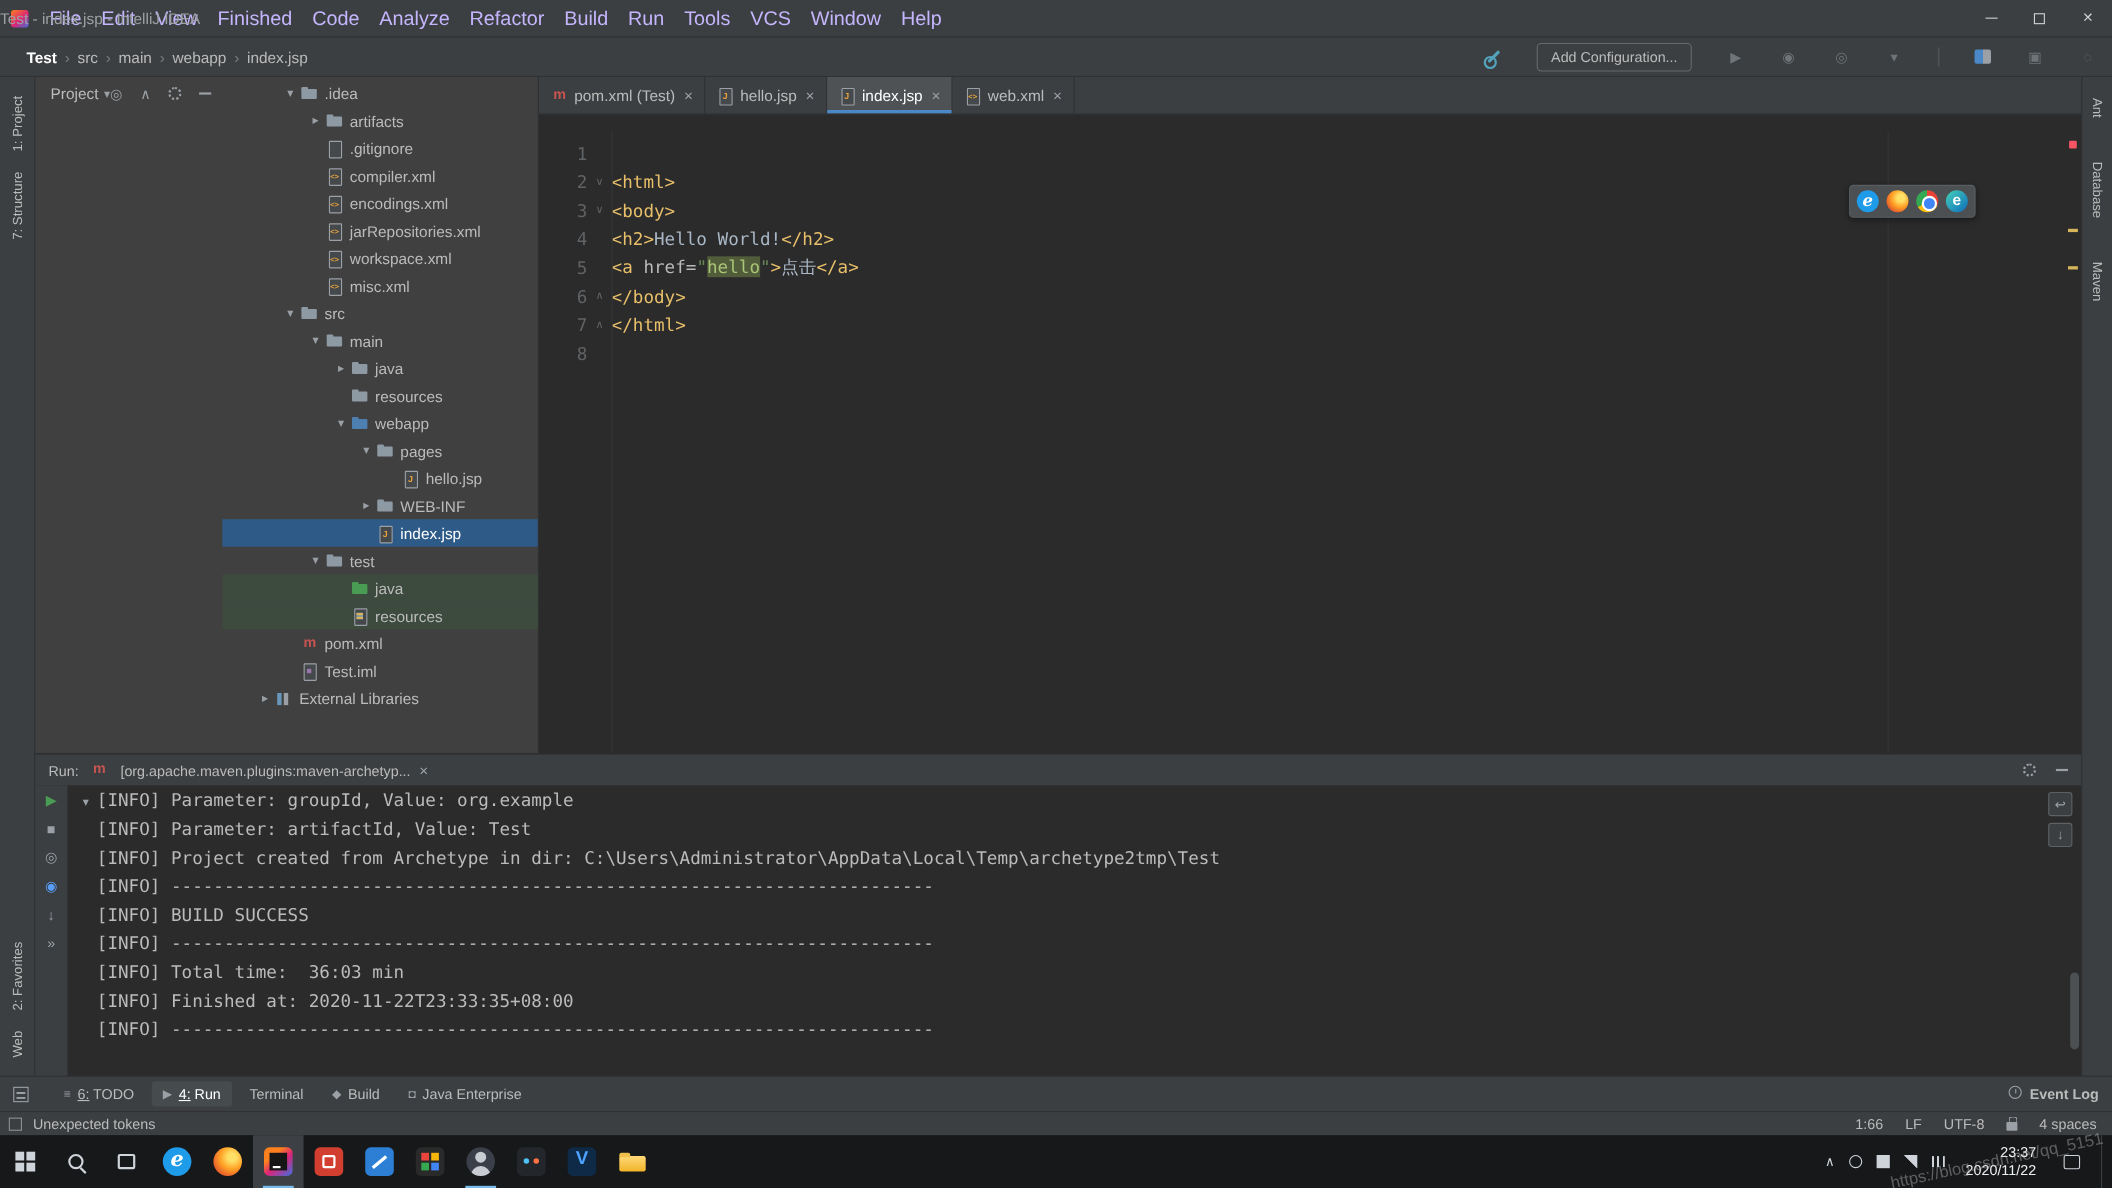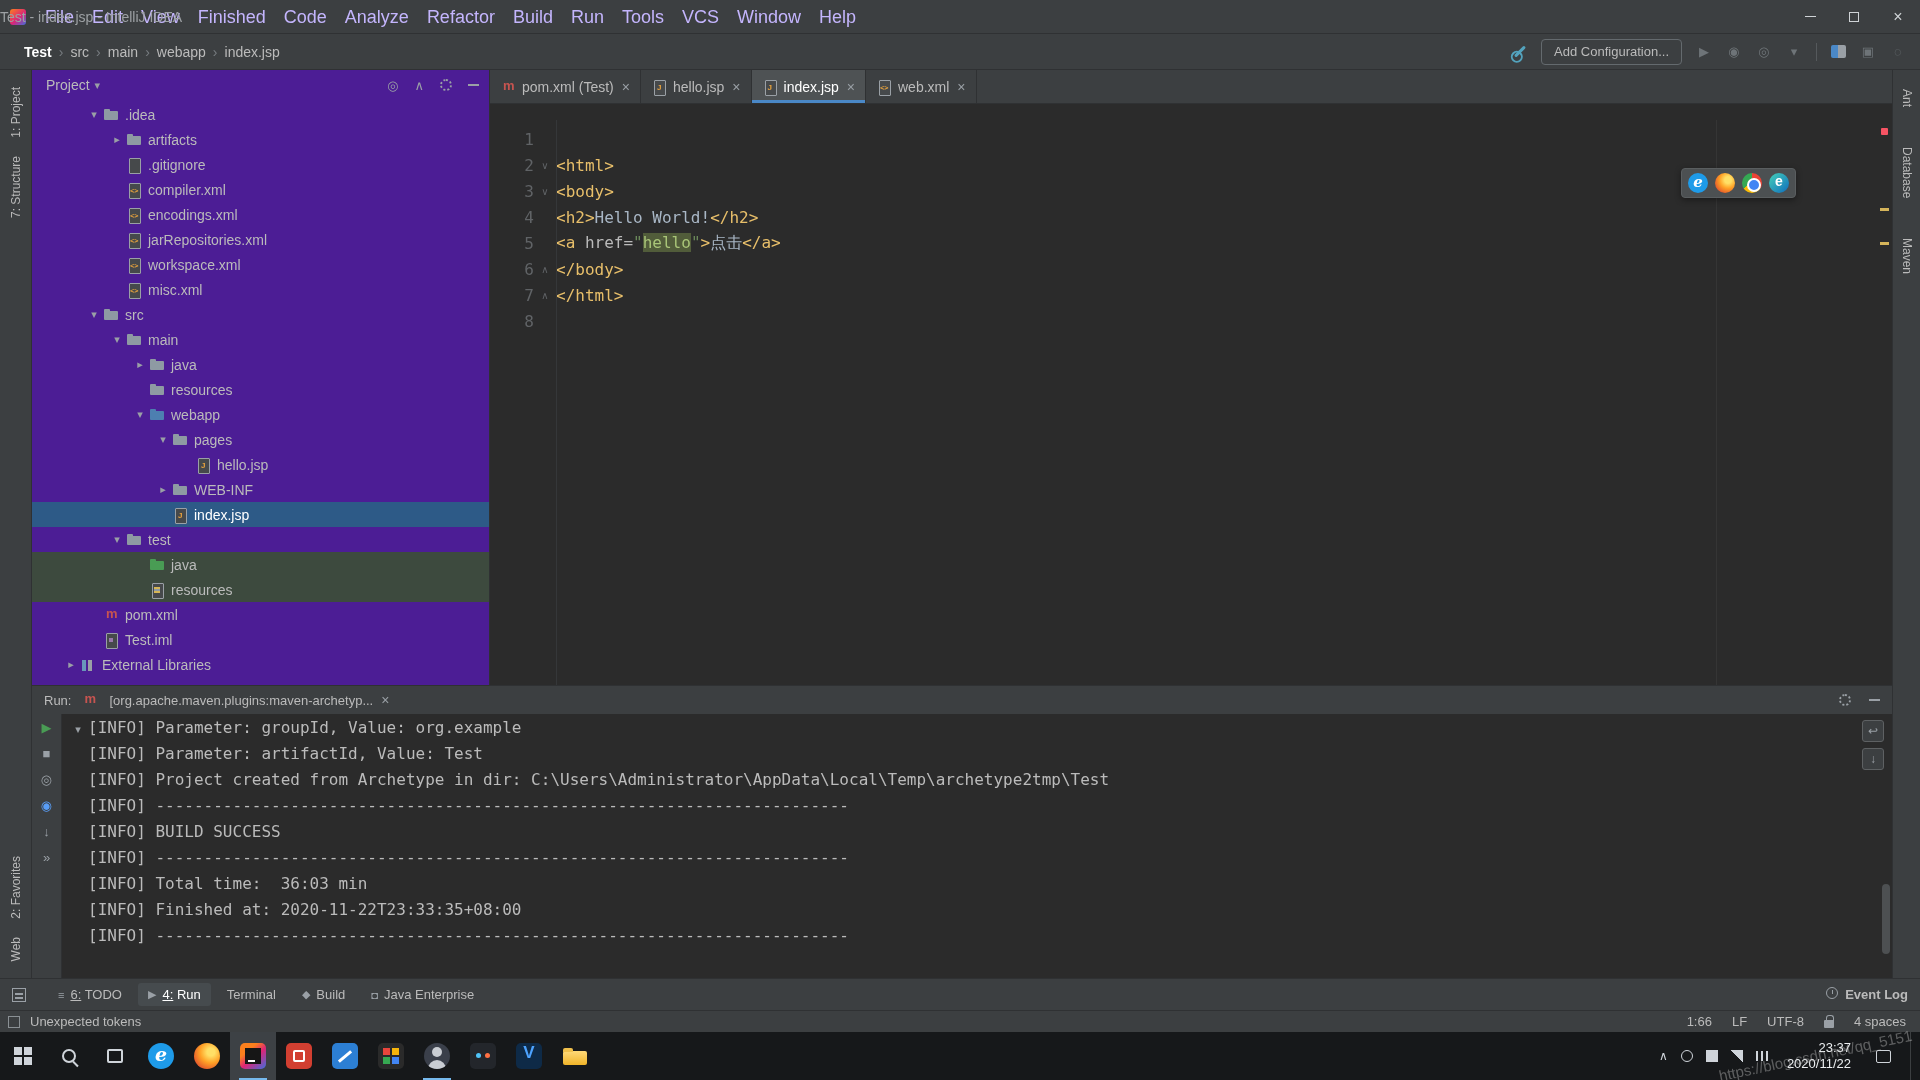--- a/index.html
+++ b/index.html
@@ -17,42 +17,42 @@
   .wbtn{width:44px;height:100%;display:flex;align-items:center;justify-content:center;color:#cfd3d6;font-size:16px;}
   .minbar{width:11px;height:1px;background:#cfd3d6;display:block;}
   .maxbox{width:10px;height:10px;border:1px solid #cfd3d6;display:block;}
 
   
   .navbar{height:36px;background:#3c3f41;border-bottom:1px solid #2f3133;display:flex;align-items:center;padding:0 14px 0 24px;flex:none;}
   .crumbs{display:flex;align-items:center;gap:7px;}
   .crumb{color:#bbbbbb;font-size:14px;}
   .crumb.bold{color:#ffffff;font-weight:bold;}
   .chev{color:#777c80;font-size:14px;}
-  .navright{margin-left:auto;display:flex;align-items:center;gap:14px;}
+  .navright{margin-left:auto;display:flex;align-items:center;gap:32px;}
   .wrench{width:14px;height:3px;background:#53a3bd;border-radius:2px;transform:rotate(-45deg);position:relative;}
   .wrench::after{content:"";position:absolute;left:-5px;top:-3px;width:8px;height:8px;border:2px solid #53a3bd;border-radius:50%;}
   .addcfg{background:none;border:1px solid #646a6e;border-radius:4px;color:#bbbbbb;font-size:13px;height:26px;padding:0 12px;font-family:inherit;}
   .nico{color:#6e7478;font-size:13px;width:16px;text-align:center;}
   .nico.split{width:1px;height:18px;background:#55595c;}
   .nico.colored{width:15px;height:13px;background:linear-gradient(90deg,#4A88C7 50%,#9aa0a6 50%);border-radius:2px;}
 
   
   .main{flex:1;display:flex;min-height:0;}
   .stripe{background:#3c3f41;flex:none;display:flex;flex-direction:column;align-items:center;}
   .stripe.left{width:32px;border-right:1px solid #2f3133;justify-content:space-between;padding:8px 0;}
   .stripe.right{width:28px;border-left:1px solid #2f3133;padding:10px 0;gap:22px;}
   .vlab{writing-mode:vertical-rl;transform:rotate(180deg);font-size:12px;color:#bbbbbb;padding:9px 0;cursor:default;}
   .stripe.right .vlab{transform:none;}
   .lstripe-grp{display:flex;flex-direction:column;align-items:center;}
 
   .center{flex:1;display:flex;flex-direction:column;min-width:0;}
   .work{height:615px;display:flex;min-width:0;flex:none;}
 
   
-  .project{width:458px;background:#4c1d95;border-right:1px solid #2f3133;flex:none;display:flex;flex-direction:column;overflow:hidden;}
+  .project{width:458px;background:#404040;border-right:1px solid #2f3133;flex:none;display:flex;flex-direction:row;overflow:hidden;}
   .phead{height:30px;display:flex;align-items:center;padding:0 10px 0 14px;flex:none;}
   .ptitle{color:#bbbbbb;font-size:14px;}
   .pcaret{color:#9aa0a6;margin-left:5px;font-size:11px;}
   .phicons{margin-left:auto;display:flex;align-items:center;gap:16px;}
   .phico{color:#9aa0a6;font-size:13px;}
   .gear{width:12px;height:12px;border:2px dotted #9aa0a6;border-radius:50%;}
   .minus{width:11px;height:2px;background:#9aa0a6;}
 
   .tree{flex:1;overflow:hidden;padding-top:2px;}
   .trow{height:25px;display:flex;align-items:center;font-size:14px;color:#bbbbbb;white-space:nowrap;}

